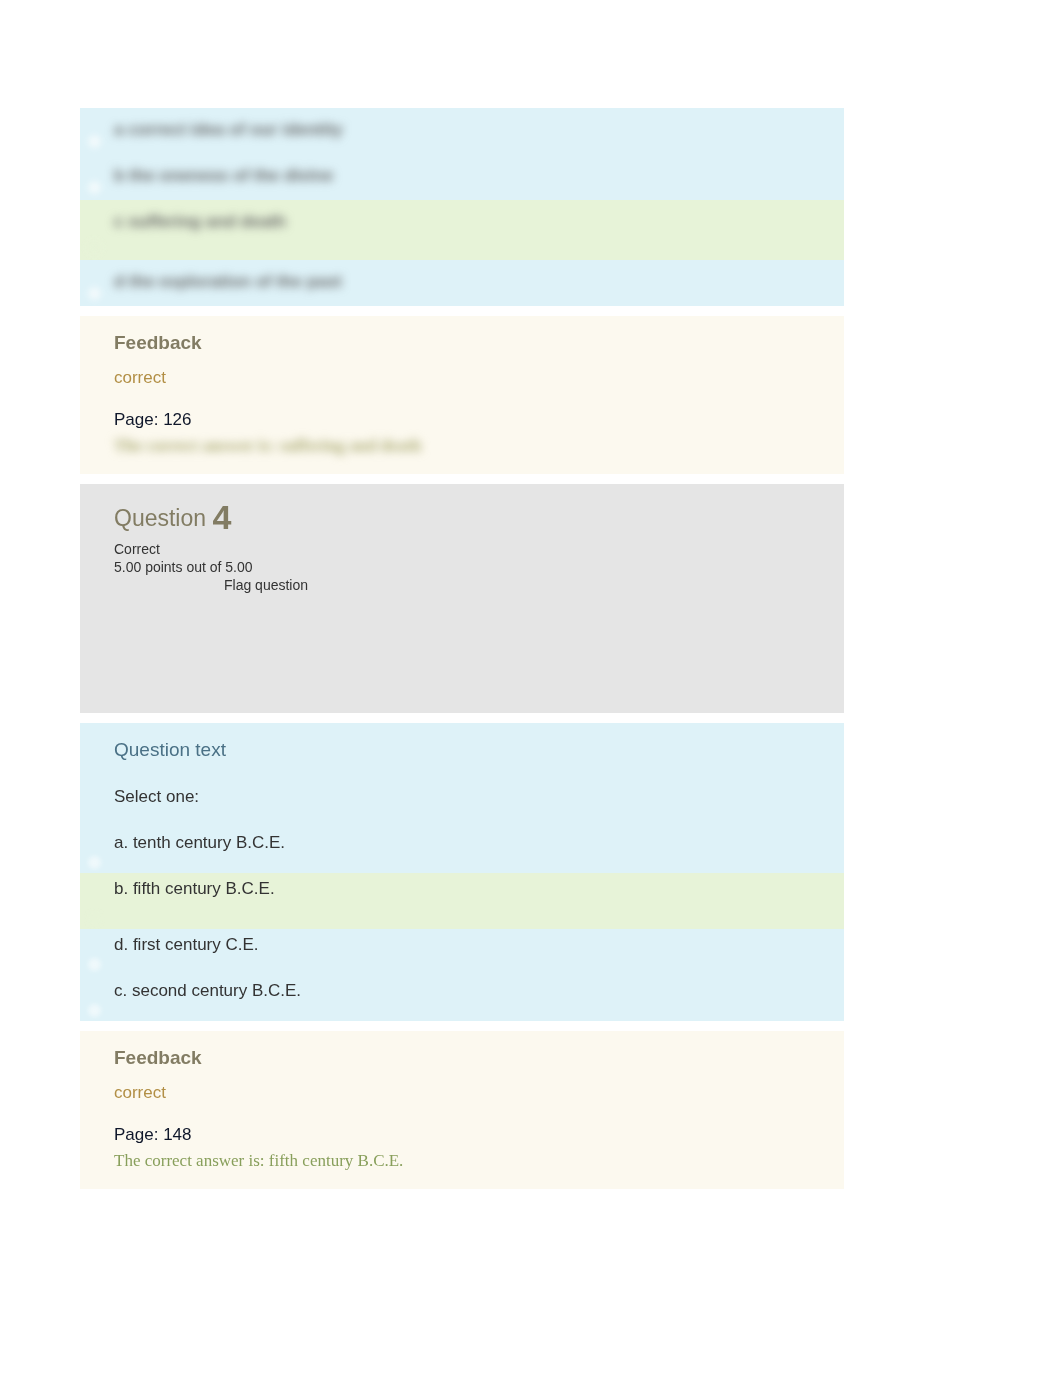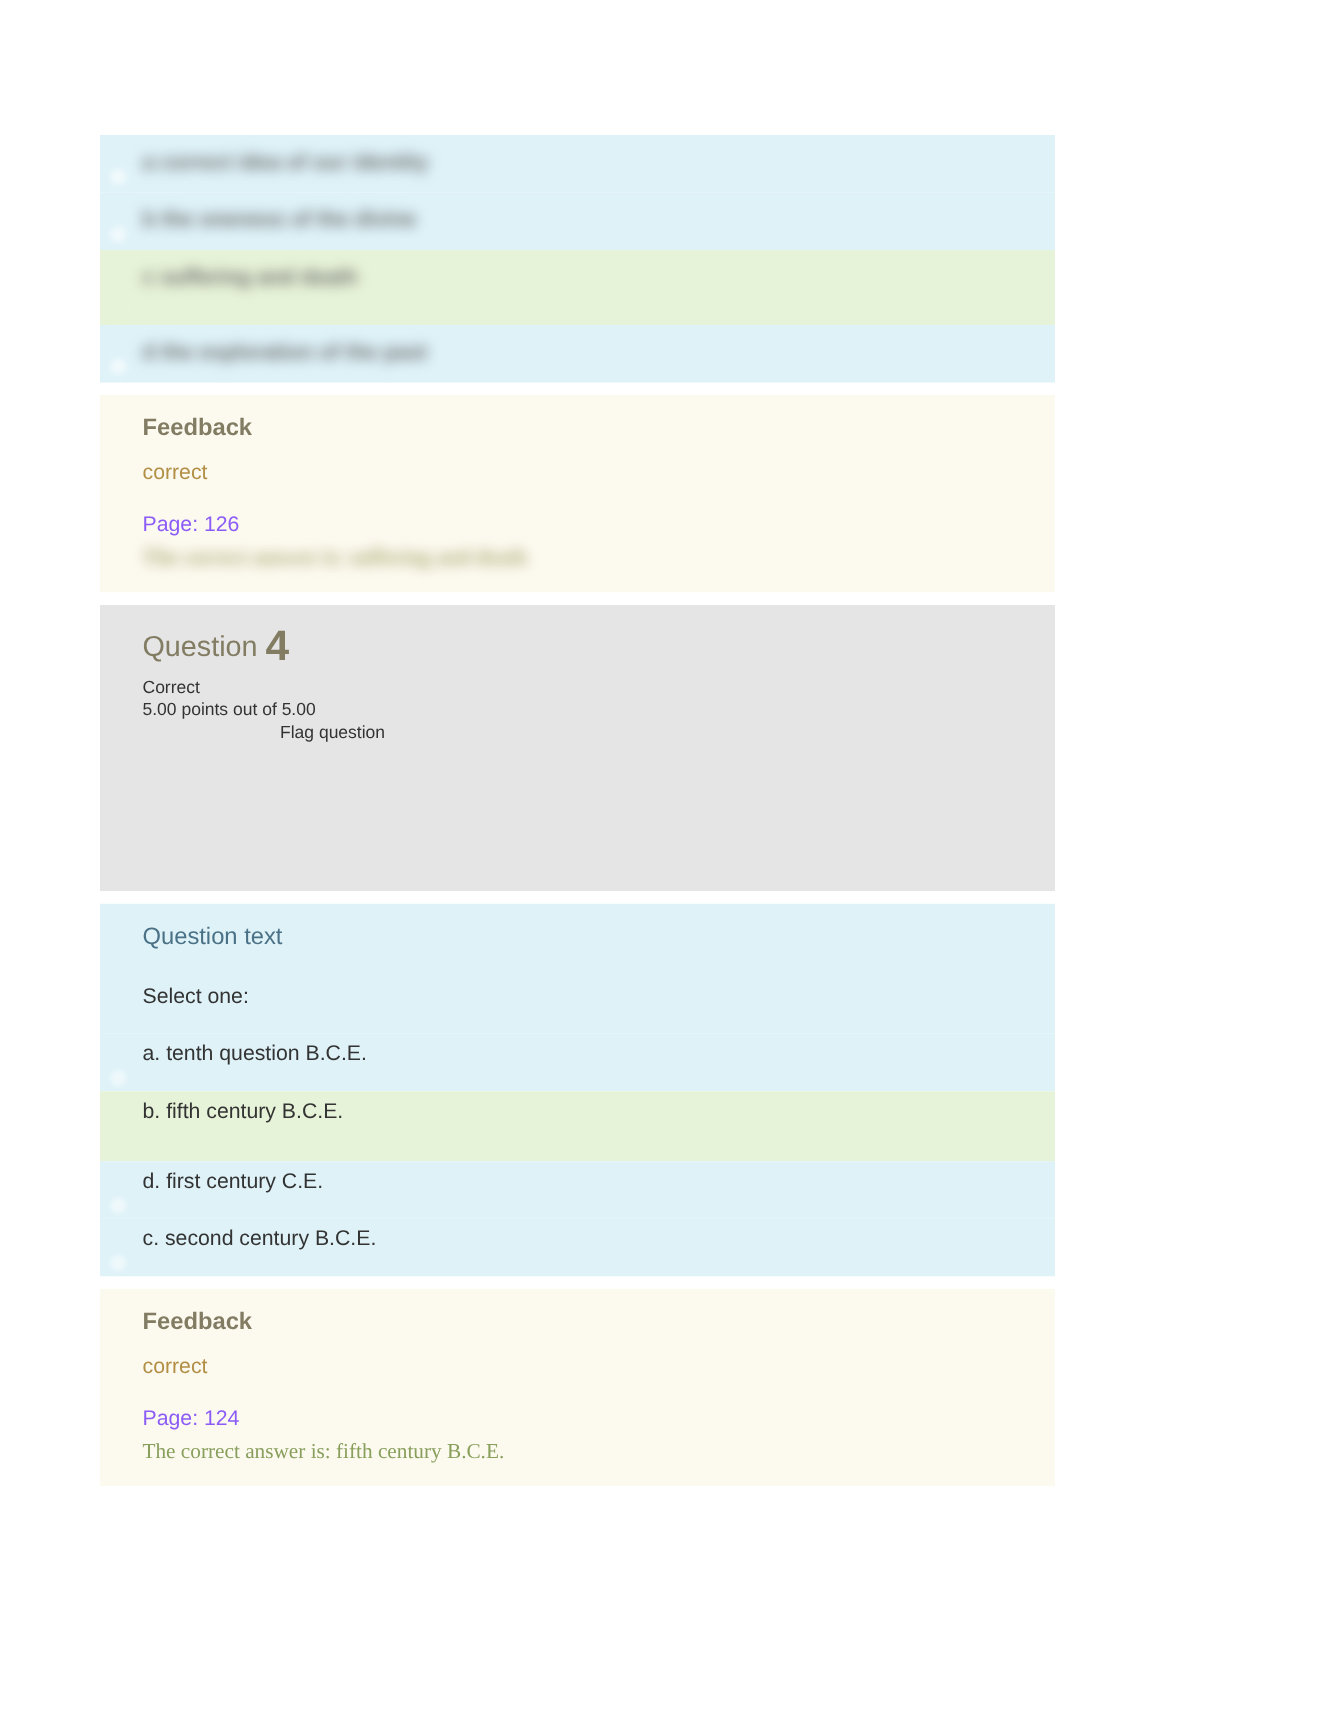--- a/index.html
+++ b/index.html
@@ -68,21 +68,21 @@
       margin-bottom: 14px;
     }
     .feedback-correct {
       margin-left: 34px;
       color: #b28f45;
       font-size: 17px;
       margin-bottom: 22px;
     }
     .feedback-page {
       margin-left: 34px;
-      color: #8b5cf6;
+      color: #0f172a;
       font-size: 17px;
     }
     .feedback-answer {
       margin-left: 34px;
       color: #889f5b;
       font-size: 17px;
       margin-top: 6px;
       font-family: Liberation Serif, serif;
     }
     .feedback-answer.blurred {
@@ -218,38 +218,38 @@
   <div class="gap"></div>
 
   <div class="question-text-block">
     <div class="question-text-heading">Question text</div>
     <div class="select-one">Select one:</div>
   </div>
 
   <div class="q4">
     <div class="q4-first option-row">
       <div class="radio-stub"></div>
-      <div class="option-text visible">a. tenth question B.C.E.</div>
+      <div class="option-text visible">a. tenth century B.C.E.</div>
     </div>
     <div class="option-row correct-option">
       <div class="radio-stub"></div>
       <div class="option-text visible">b. fifth century B.C.E.</div>
     </div>
     <div class="option-row">
       <div class="radio-stub"></div>
       <div class="option-text visible">d. first century C.E.</div>
     </div>
     <div class="option-row">
       <div class="radio-stub"></div>
       <div class="option-text visible">c. second century B.C.E.</div>
     </div>
   </div>
 
   <div class="gap"></div>
 
   <div class="feedback-block">
     <h4>Feedback</h4>
     <div class="feedback-correct">correct</div>
-    <div class="feedback-page">Page: 124</div>
+    <div class="feedback-page">Page: 148</div>
     <div class="feedback-answer">The correct answer is: fifth century B.C.E.</div>
   </div>
 
 </div>
 
 </body></html>

